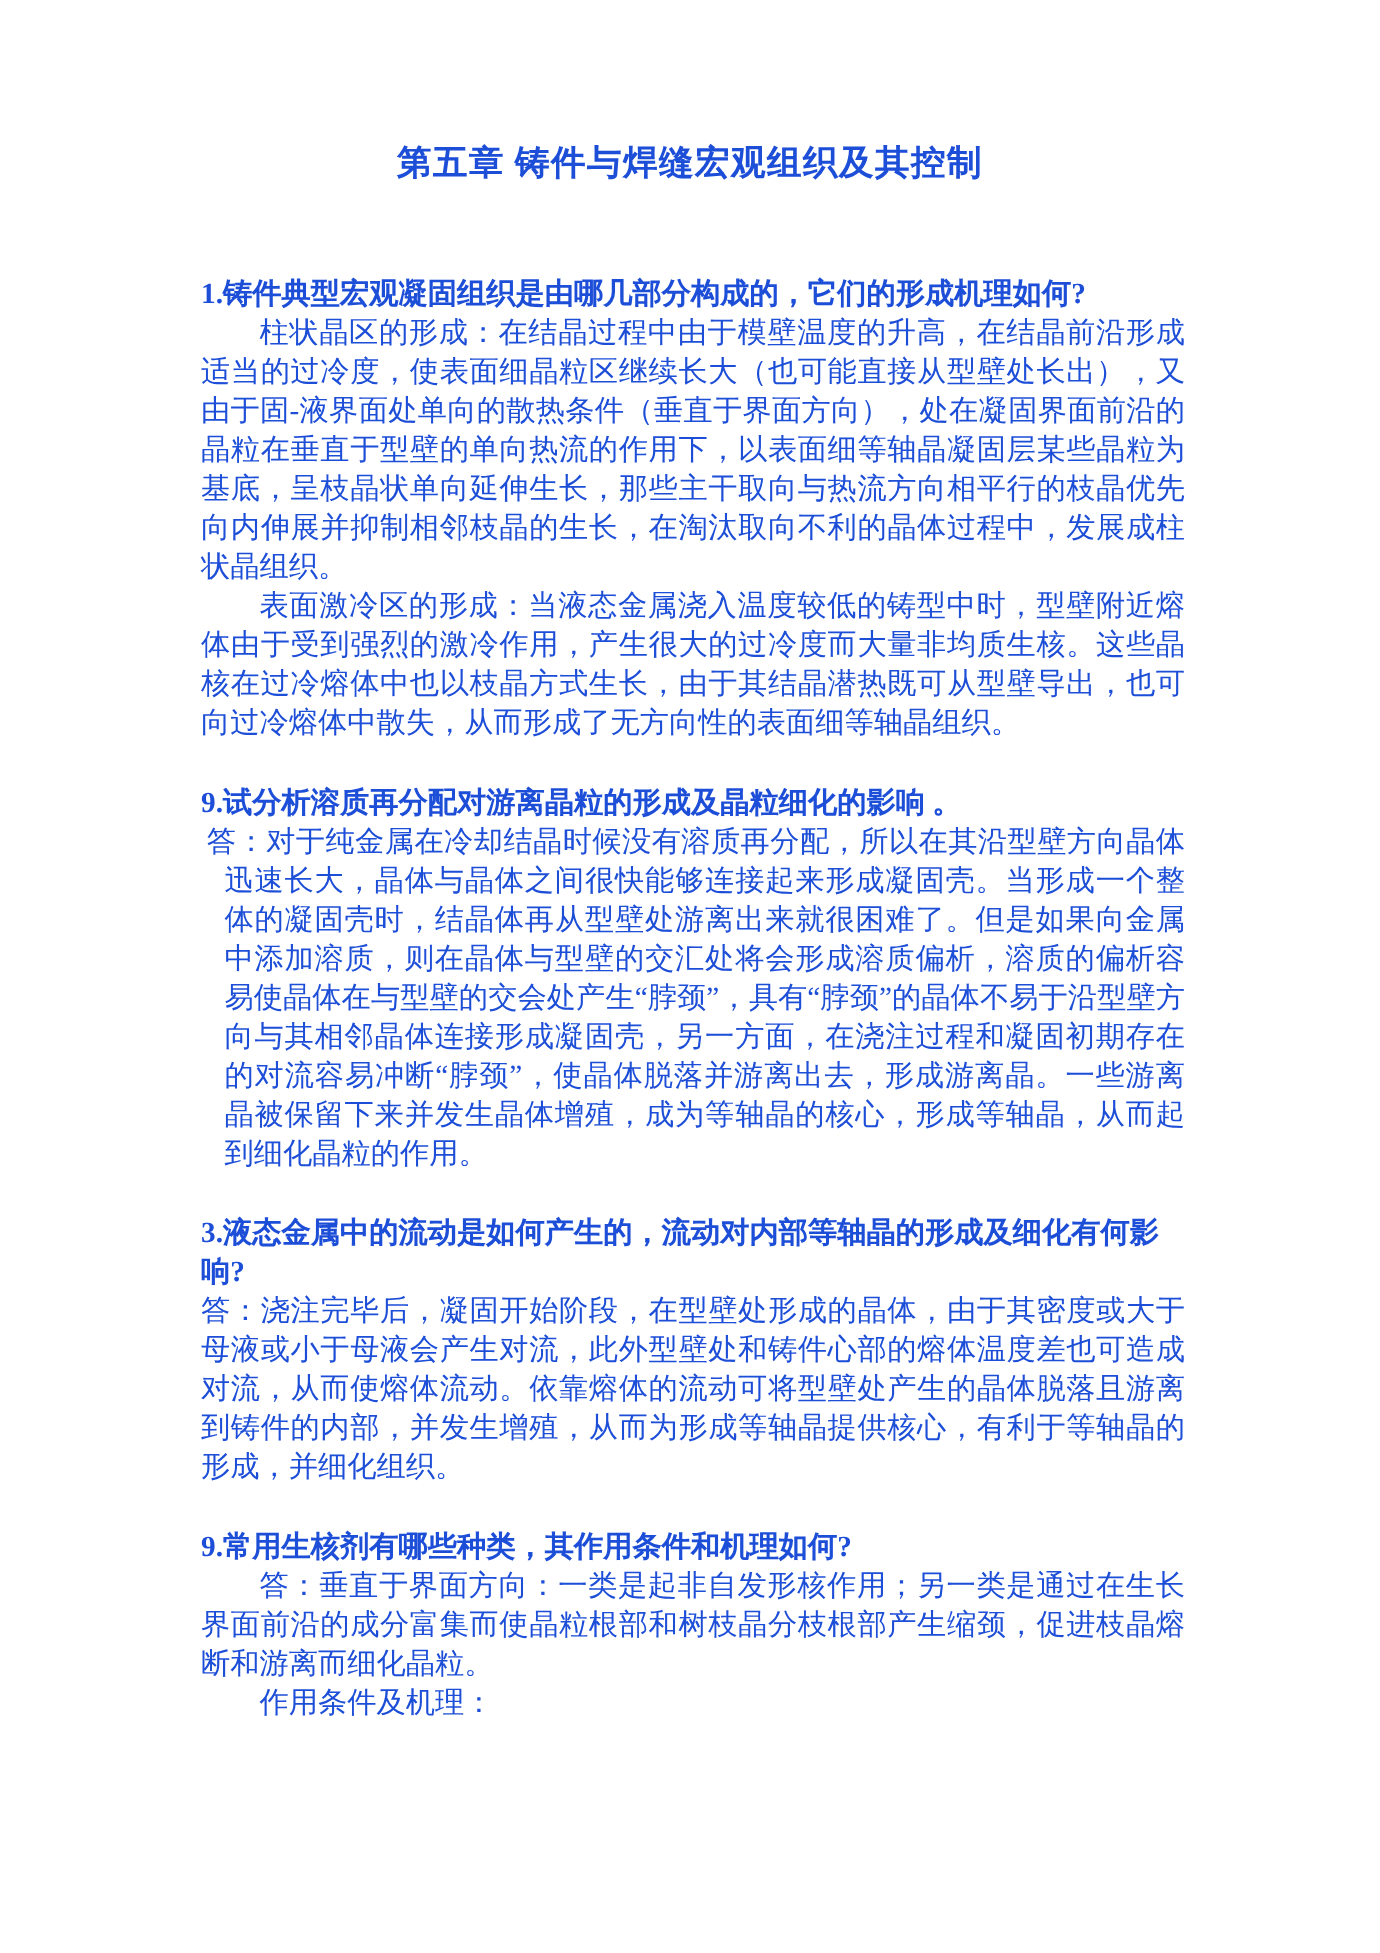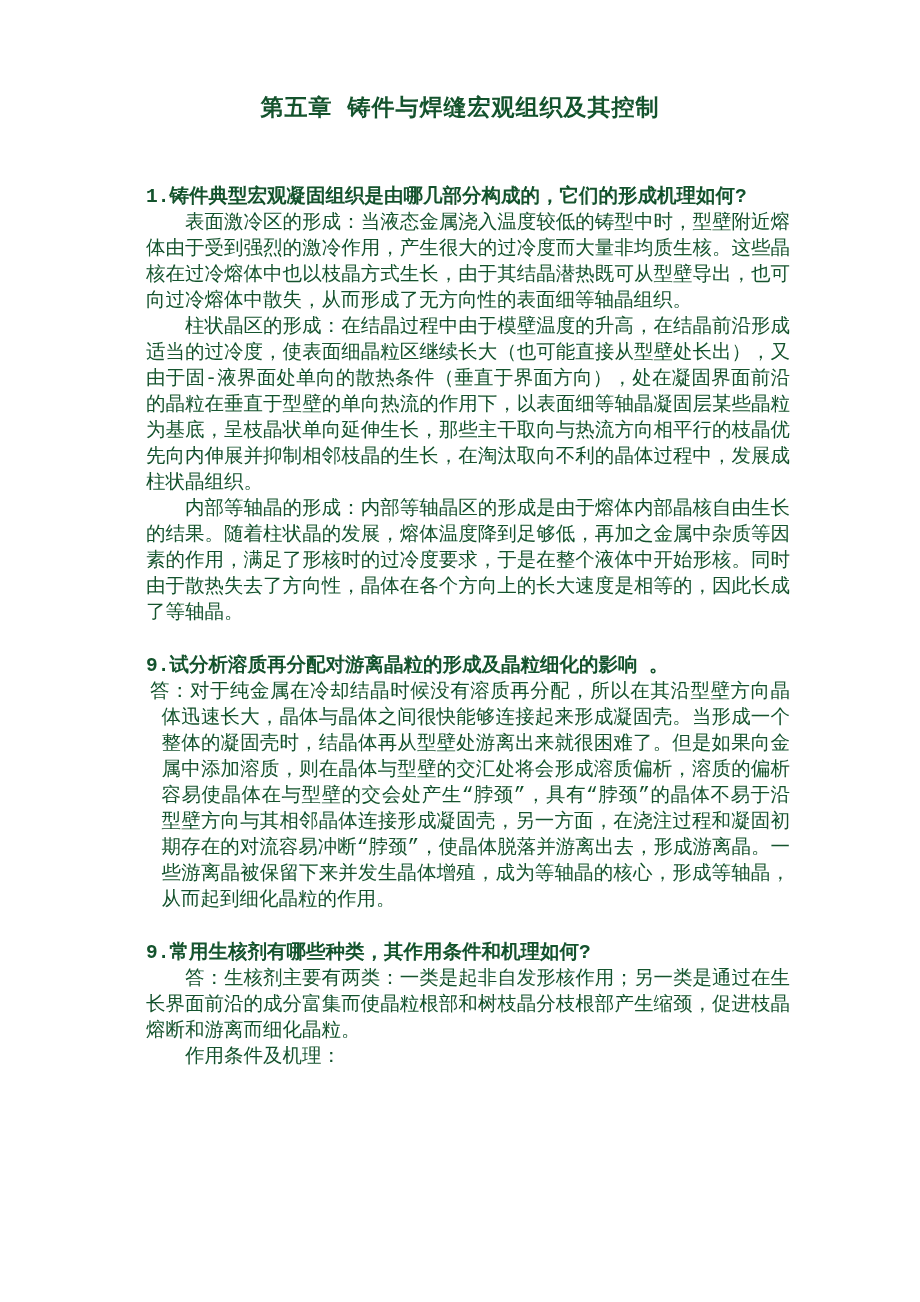--- a/index.html
+++ b/index.html
@@ -7,35 +7,35 @@
     padding: 0;
     background: #ffffff;
   }
   .doc-page {
     width: 920px;
     height: 1302px;
     margin: 0 auto;
     background: #ffffff;
     box-sizing: border-box;
     padding: 96px 130px 60px 130px;
-    font-family: Liberation Mono, monospace;
-    color: #14532d;
+    font-family: Liberation Serif, serif;
+    color: #1d4ed8;
     font-size: 19.5px;
     line-height: 26px;
     overflow: hidden;
   }
   .doc-title {
     text-align: center;
     font-size: 23px;
     font-weight: bold;
     margin: 0 0 62px 0;
     letter-spacing: 1px;
   }
   .qa-section {
-    margin: 0 0 27px 16px;
+    margin: 0 0 27px 4px;
   }
   .question {
     font-weight: bold;
     margin: 0;
   }
   .answer {
     margin: 0;
     text-align: justify;
   }
   .indent {
@@ -48,31 +48,34 @@
 </style>
 </head>
 <body>
 
 <div class="doc-page">
 
   <h1 class="doc-title">第五章  铸件与焊缝宏观组织及其控制</h1>
 
   <section class="qa-section">
     <p class="question">1.铸件典型宏观凝固组织是由哪几部分构成的，它们的形成机理如何?</p>
+    <p class="answer indent">柱状晶区的形成：在结晶过程中由于模壁温度的升高，在结晶前沿形成适当的过冷度，使表面细晶粒区继续长大（也可能直接从型壁处长出），又由于固-液界面处单向的散热条件（垂直于界面方向），处在凝固界面前沿的晶粒在垂直于型壁的单向热流的作用下，以表面细等轴晶凝固层某些晶粒为基底，呈枝晶状单向延伸生长，那些主干取向与热流方向相平行的枝晶优先向内伸展并抑制相邻枝晶的生长，在淘汰取向不利的晶体过程中，发展成柱状晶组织。</p>
     <p class="answer indent">表面激冷区的形成：当液态金属浇入温度较低的铸型中时，型壁附近熔体由于受到强烈的激冷作用，产生很大的过冷度而大量非均质生核。这些晶核在过冷熔体中也以枝晶方式生长，由于其结晶潜热既可从型壁导出，也可向过冷熔体中散失，从而形成了无方向性的表面细等轴晶组织。</p>
-    <p class="answer indent">柱状晶区的形成：在结晶过程中由于模壁温度的升高，在结晶前沿形成适当的过冷度，使表面细晶粒区继续长大（也可能直接从型壁处长出），又由于固-液界面处单向的散热条件（垂直于界面方向），处在凝固界面前沿的晶粒在垂直于型壁的单向热流的作用下，以表面细等轴晶凝固层某些晶粒为基底，呈枝晶状单向延伸生长，那些主干取向与热流方向相平行的枝晶优先向内伸展并抑制相邻枝晶的生长，在淘汰取向不利的晶体过程中，发展成柱状晶组织。</p>
-    <p class="answer indent">内部等轴晶的形成：内部等轴晶区的形成是由于熔体内部晶核自由生长的结果。随着柱状晶的发展，熔体温度降到足够低，再加之金属中杂质等因素的作用，满足了形核时的过冷度要求，于是在整个液体中开始形核。同时由于散热失去了方向性，晶体在各个方向上的长大速度是相等的，因此长成了等轴晶。</p>
   </section>
 
   <section class="qa-section">
     <p class="question">9.试分析溶质再分配对游离晶粒的形成及晶粒细化的影响 。</p>
     <p class="answer hang">答：对于纯金属在冷却结晶时候没有溶质再分配，所以在其沿型壁方向晶体迅速长大，晶体与晶体之间很快能够连接起来形成凝固壳。当形成一个整体的凝固壳时，结晶体再从型壁处游离出来就很困难了。但是如果向金属中添加溶质，则在晶体与型壁的交汇处将会形成溶质偏析，溶质的偏析容易使晶体在与型壁的交会处产生“脖颈”，具有“脖颈”的晶体不易于沿型壁方向与其相邻晶体连接形成凝固壳，另一方面，在浇注过程和凝固初期存在的对流容易冲断“脖颈”，使晶体脱落并游离出去，形成游离晶。一些游离晶被保留下来并发生晶体增殖，成为等轴晶的核心，形成等轴晶，从而起到细化晶粒的作用。</p>
   </section>
 
+  <section class="qa-section">
+    <p class="question">3.液态金属中的流动是如何产生的，流动对内部等轴晶的形成及细化有何影响?</p>
+    <p class="answer">答：浇注完毕后，凝固开始阶段，在型壁处形成的晶体，由于其密度或大于母液或小于母液会产生对流，此外型壁处和铸件心部的熔体温度差也可造成对流，从而使熔体流动。依靠熔体的流动可将型壁处产生的晶体脱落且游离到铸件的内部，并发生增殖，从而为形成等轴晶提供核心，有利于等轴晶的形成，并细化组织。</p>
+  </section>
 
   <section class="qa-section">
     <p class="question">9.常用生核剂有哪些种类，其作用条件和机理如何?</p>
-    <p class="answer indent">答：生核剂主要有两类：一类是起非自发形核作用；另一类是通过在生长界面前沿的成分富集而使晶粒根部和树枝晶分枝根部产生缩颈，促进枝晶熔断和游离而细化晶粒。</p>
+    <p class="answer indent">答：垂直于界面方向：一类是起非自发形核作用；另一类是通过在生长界面前沿的成分富集而使晶粒根部和树枝晶分枝根部产生缩颈，促进枝晶熔断和游离而细化晶粒。</p>
     <p class="answer indent">作用条件及机理：</p>
 
   </section>
 
 </div>
 
 </body></html>

